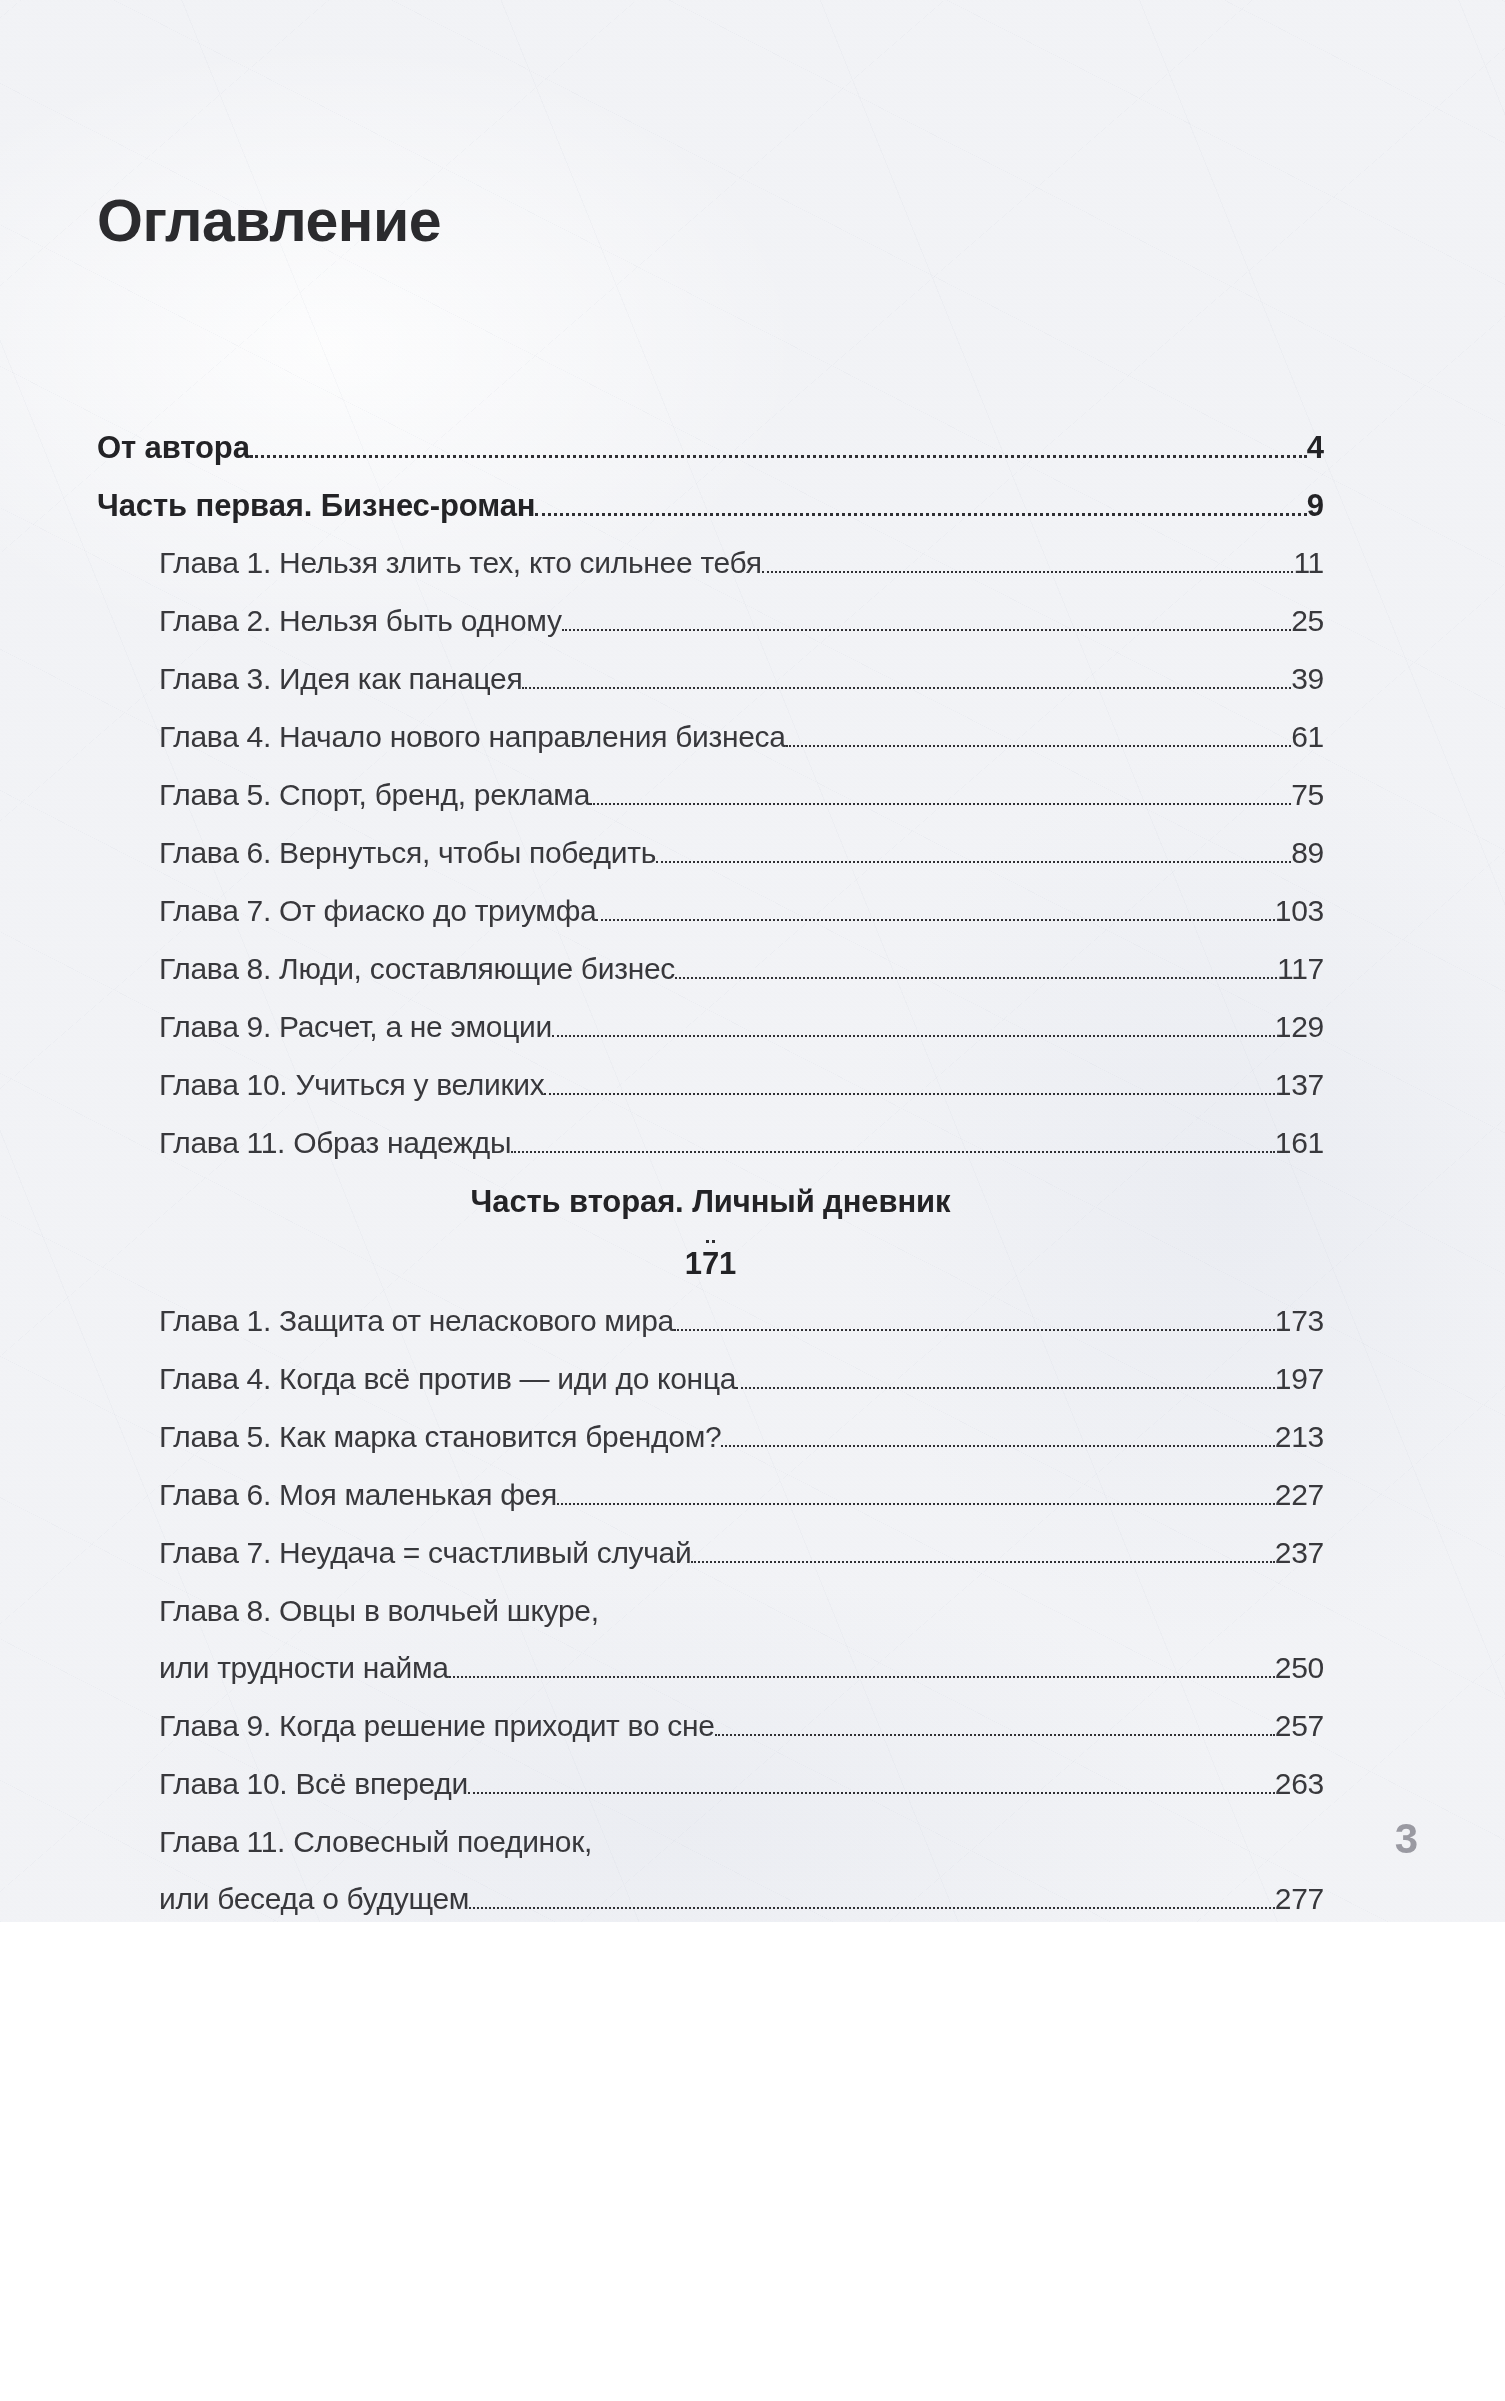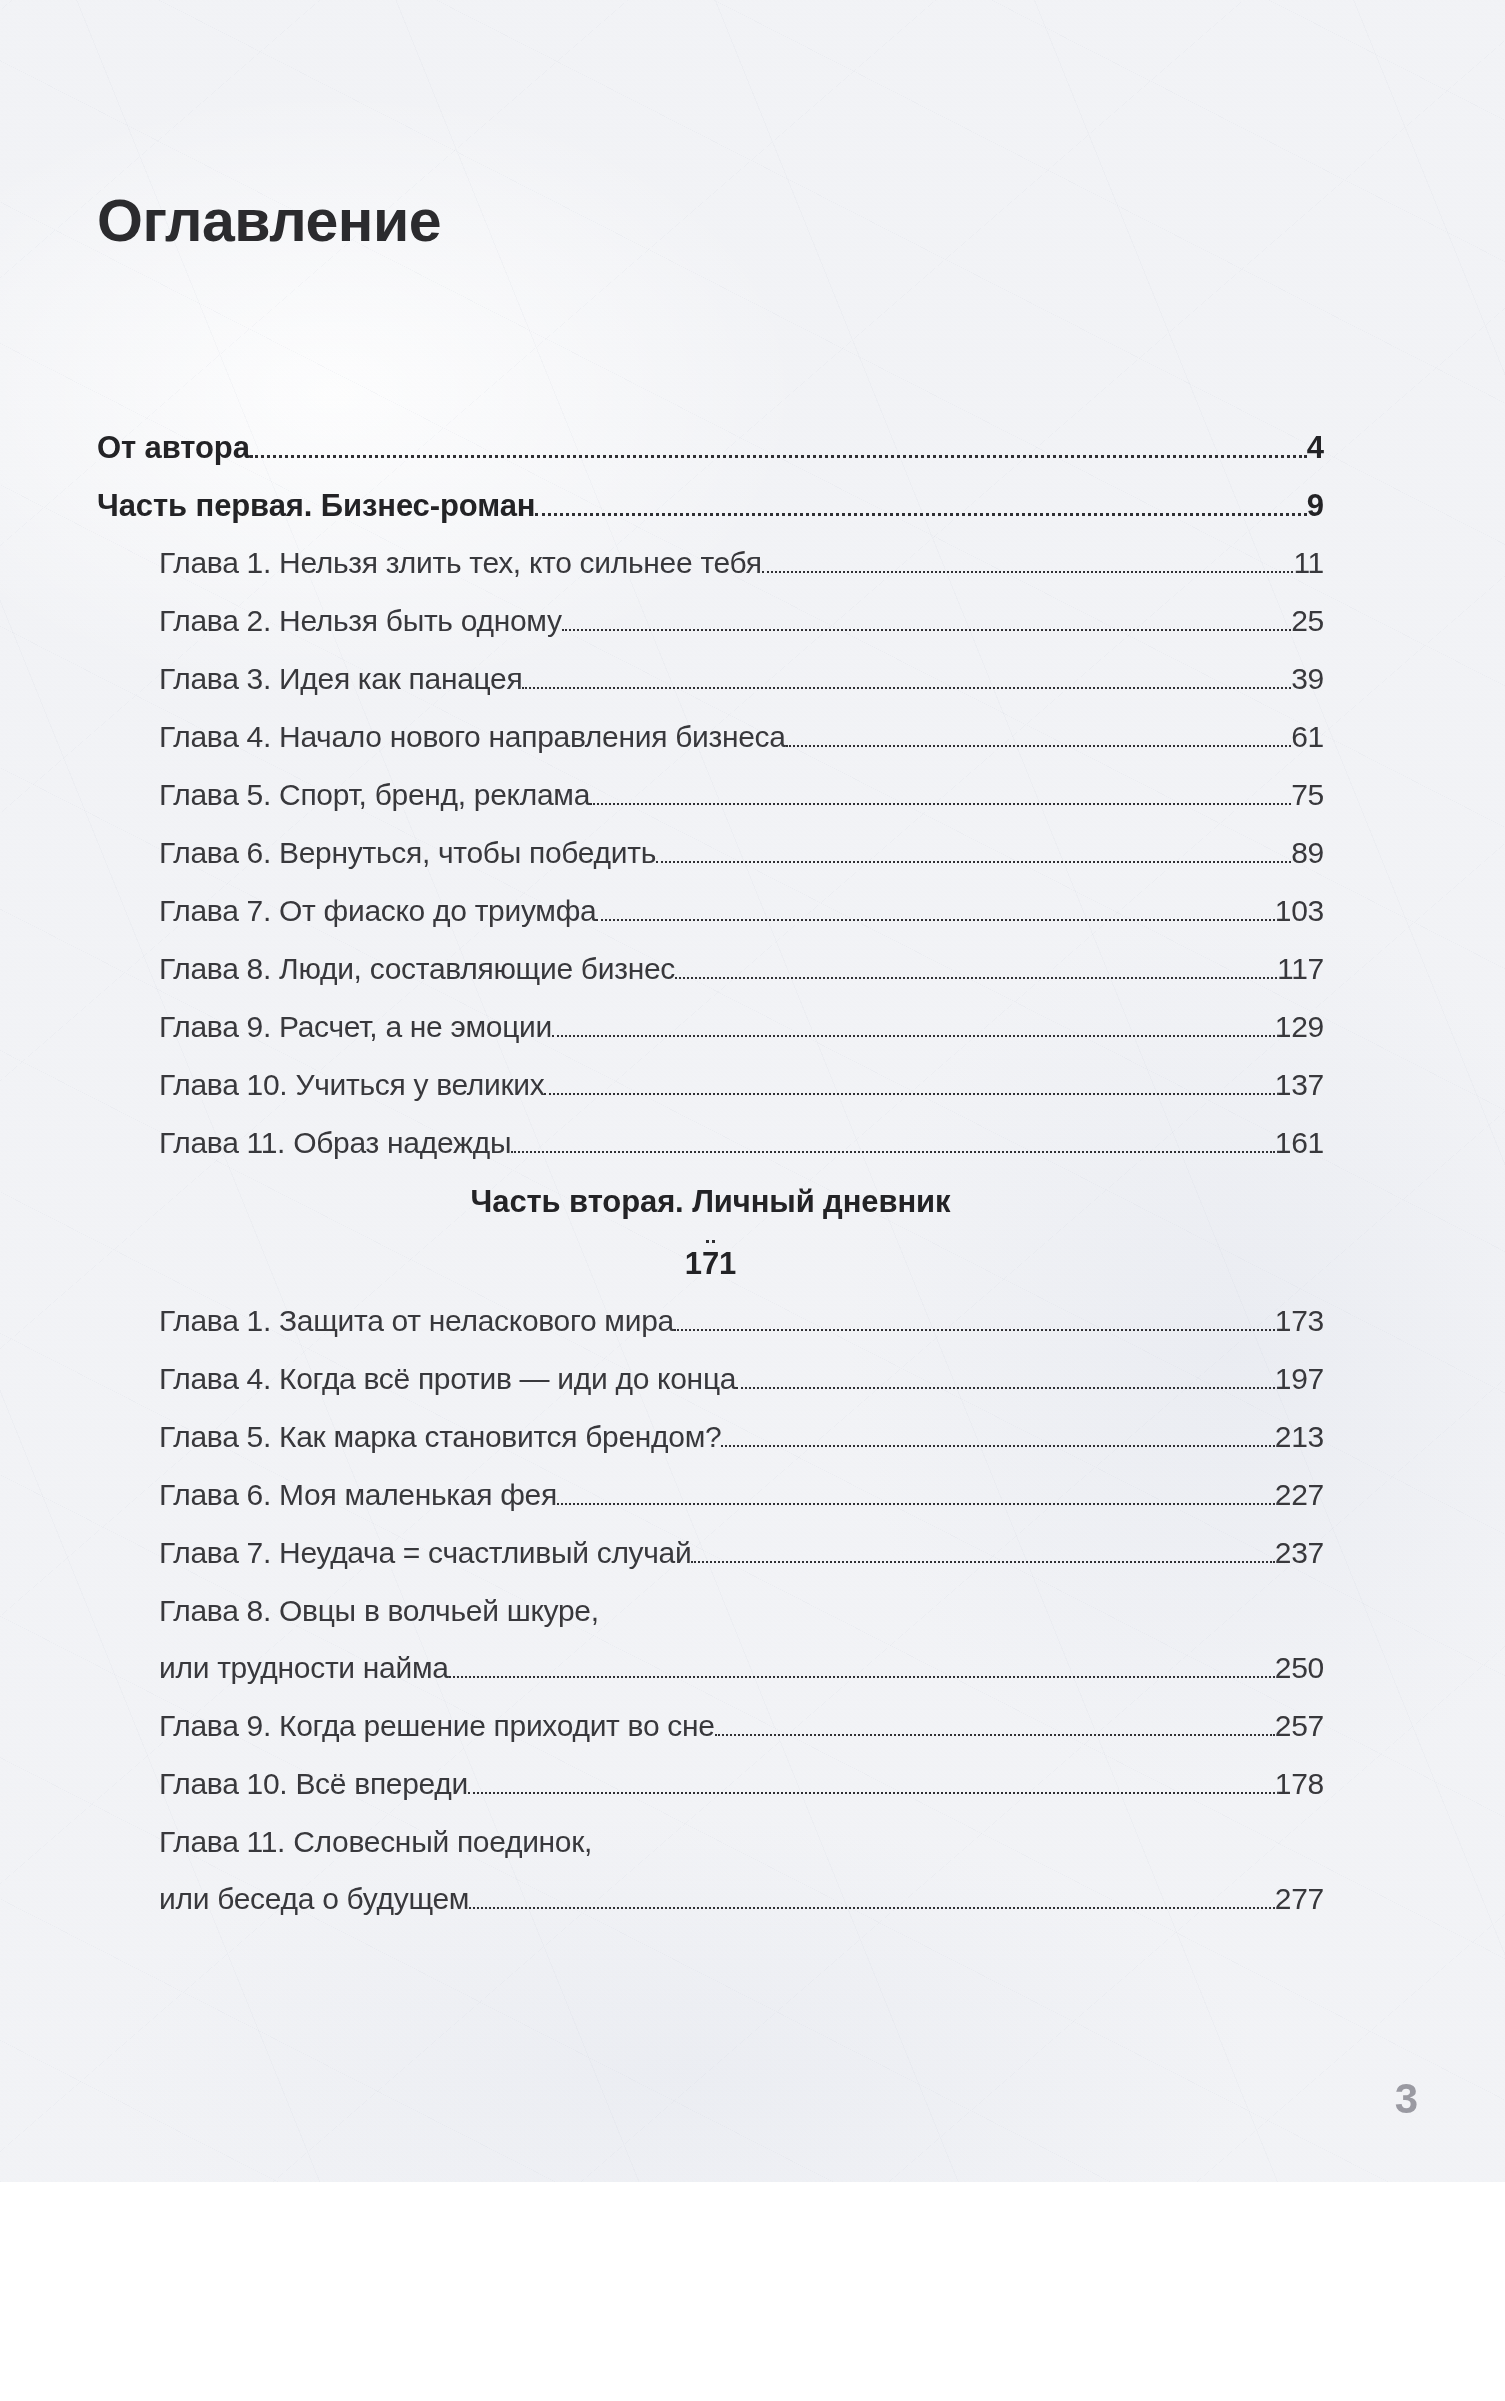--- a/index.html
+++ b/index.html
@@ -9,21 +9,21 @@
     background: #ffffff;
   }
   body {
     font-family: "Liberation Sans", "DejaVu Sans", sans-serif;
   }
 
   
   .page {
     position: relative;
     width: 1505px;
-    height: 2182px;
+    height: 1922px;
     box-sizing: border-box;
     background-color: #f2f3f6;
     overflow: hidden;
   }
 
   
   .paper-texture {
     position: absolute;
     inset: 0;
     pointer-events: none;
@@ -306,21 +306,21 @@
           <span class="toc-page">250</span>
         </div>
         <div class="toc-row row-chapter">
           <span class="toc-label">Глава 9. Когда решение приходит во сне</span>
           <span class="toc-leader"></span>
           <span class="toc-page">257</span>
         </div>
         <div class="toc-row row-chapter">
           <span class="toc-label">Глава 10. Всё впереди</span>
           <span class="toc-leader"></span>
-          <span class="toc-page">178</span>
+          <span class="toc-page">263</span>
         </div>
         <div class="toc-row row-chapter row-wrap-first">
           <span class="toc-label">Глава 11. Словесный поединок,</span>
         </div>
         <div class="toc-row row-chapter">
           <span class="toc-label">или беседа о будущем</span>
           <span class="toc-leader"></span>
           <span class="toc-page">277</span>
         </div>
       </div>

